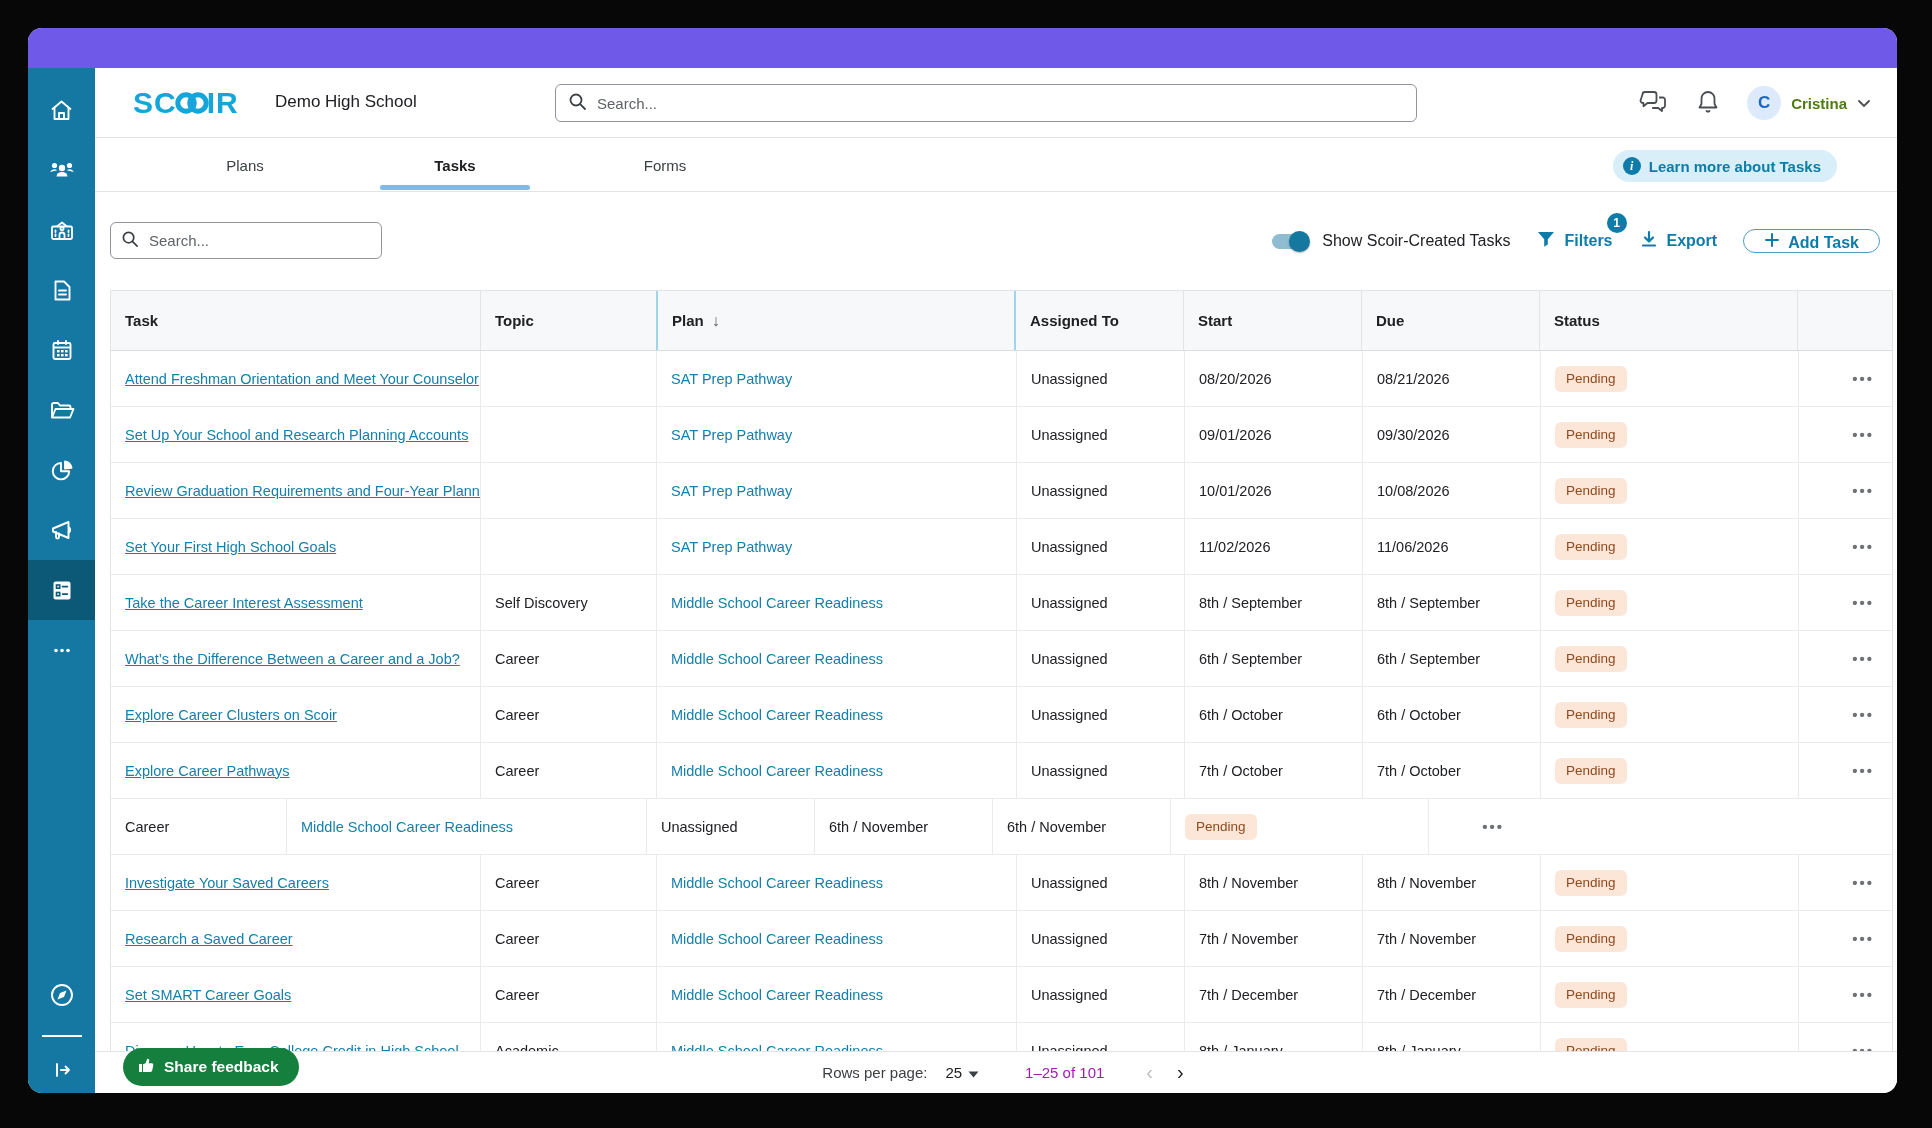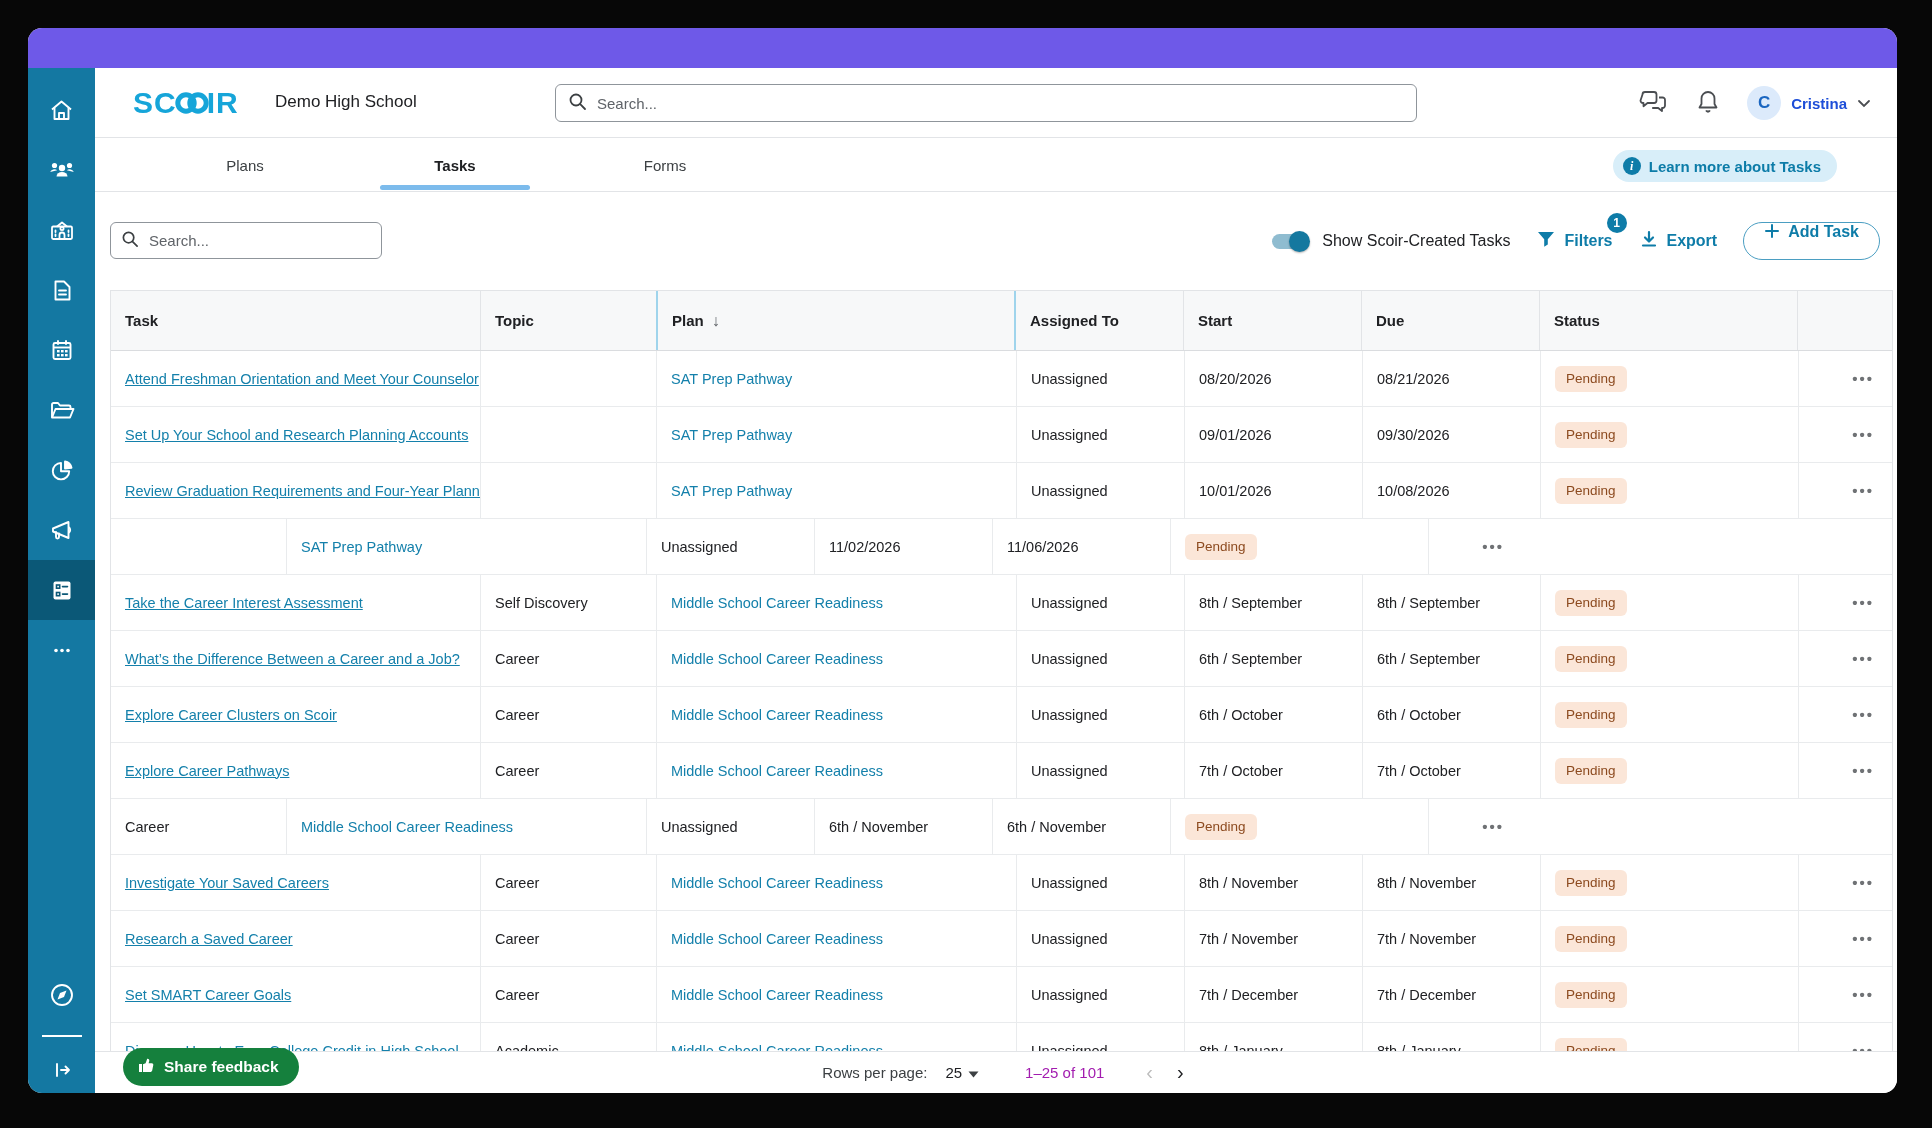--- a/index.html
+++ b/index.html
@@ -53,21 +53,21 @@
   }
   .hsearch input::placeholder, .tsearch input::placeholder { color:#5F6368; }
   .hdr-right { position:absolute; right:26px; top:0; height:70px; display:flex; align-items:center; gap:26px; }
   .icon-btn { background:none; border:none; cursor:pointer; display:flex; align-items:center; }
   .user-chip { display:flex; align-items:center; gap:10px; cursor:pointer; background:none; border:none; }
   .avatar {
     width:34px; height:34px; border-radius:50%; background:#DCEAFB; color:#1A66C0;
     font-size:17px; font-weight:bold; display:flex; align-items:center; justify-content:center;
     font-family:"Liberation Sans", sans-serif;
   }
-  .user-name { font-size:15px; font-weight:bold; color:#1d4ed8; }
+  .user-name { font-size:15px; font-weight:bold; color:#4d7c0f; }
 
   
   .tabrow { height:54px; flex:0 0 auto; position:relative; border-bottom:1px solid #E2E4E7; }
   .tabs { position:absolute; left:45px; top:0; height:54px; display:flex; }
   .tab {
     width:210px; height:54px; display:flex; align-items:center; justify-content:center;
     font-size:15px; color:#3C4043; cursor:pointer; background:none; border:none; position:relative;
     font-family:"Liberation Sans", sans-serif;
   }
   .tab.active { font-weight:bold; color:#202124; }
@@ -102,21 +102,21 @@
     display:flex; align-items:center; gap:8px; background:none; border:none; cursor:pointer;
     color:#0E7CA8; font-size:16px; font-weight:bold; position:relative;
     font-family:"Liberation Sans", sans-serif;
   }
   .filters-badge {
     position:absolute; top:-16px; right:-14px; width:20px; height:20px; border-radius:50%;
     background:#0E7CA8; color:#fff; font-size:12px; font-weight:bold;
     display:flex; align-items:center; justify-content:center;
   }
   .add-task-btn {
-    display:flex; align-items:flex-start; gap:8px; height:38px; padding:0 20px;
+    display:flex; align-items:flex-end; gap:8px; height:24px; padding:0 20px;
     background:#fff; border:1px solid #4B9EC2; border-radius:19px; cursor:pointer;
     color:#0E7CA8; font-size:16px; font-weight:bold;
     font-family:"Liberation Sans", sans-serif;
   }
 
   
   .table-wrap { flex:0 0 auto; margin-left:15px; width:1783px; border-left:1px solid #E2E4E7; border-right:1px solid #E2E4E7; }
   .thead { display:flex; height:61px; background:#F7F8F9; border-top:1px solid #E2E4E7; border-bottom:1px solid #DADCDF; }
   .th {
     display:flex; align-items:center; padding:0 14px; font-size:15px; font-weight:bold; color:#202124;
@@ -504,20 +504,23 @@
               </div>
     <div class="td c-status">
                 <span class="status-badge">Pending</span>
               </div>
     <div class="td c-actions">
                 <button class="row-menu">•••</button>
               </div>
   </div>
 
   <div class="tr">
+    <div class="td c-task">
+                <span class="task-link">Set Your First High School Goals</span>
+              </div>
     <div class="td c-topic">
                 <span></span>
               </div>
     <div class="td c-plan">
                 <span class="plan-link">SAT Prep Pathway</span>
               </div>
     <div class="td c-assigned">
                 <span>Unassigned</span>
               </div>
     <div class="td c-start">

